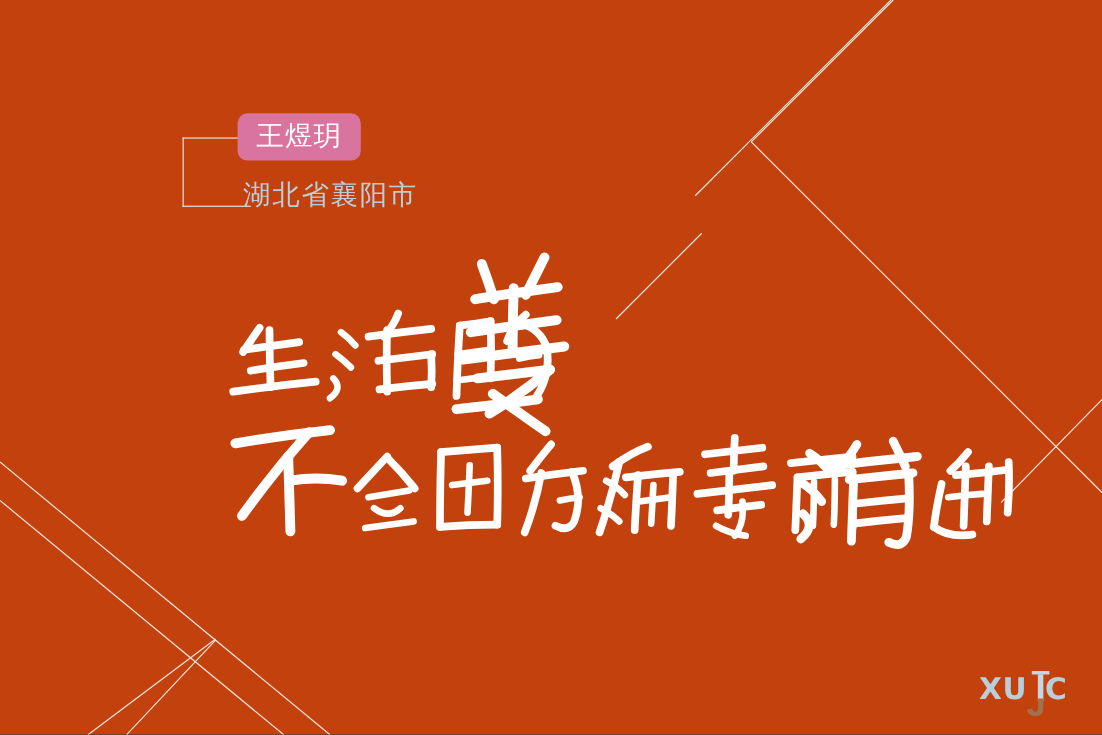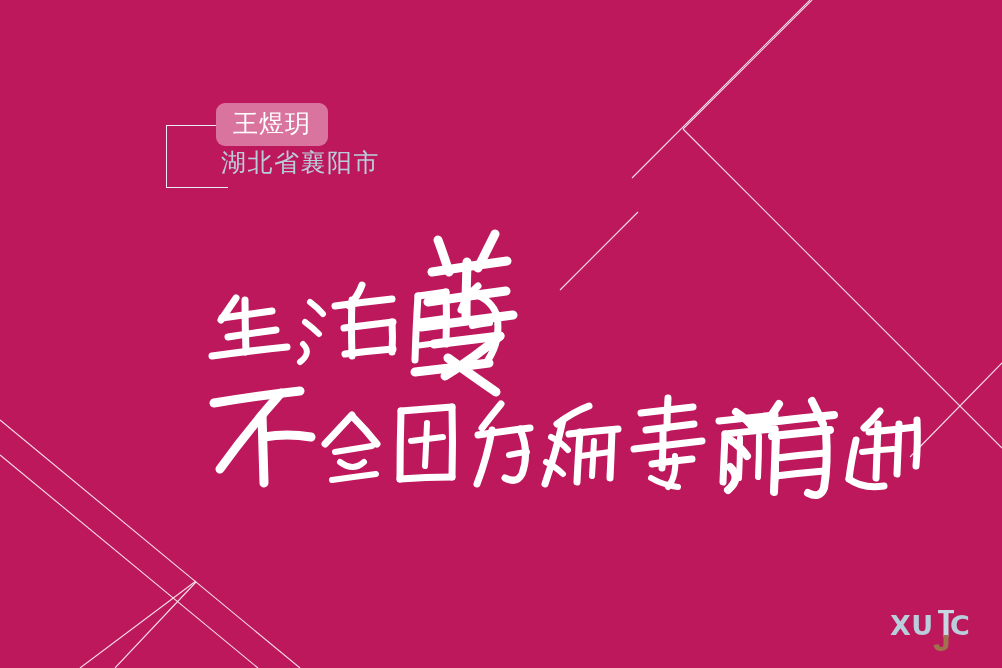--- a/index.html
+++ b/index.html
@@ -5,21 +5,21 @@
   html, body {
     margin: 0;
     padding: 0;
     background: #0e3e66;
   }
   #poster {
     position: relative;
     width: 1002px;
     height: 668px;
     overflow: hidden;
-    background: #be185d;
+    background: #c2410c;
     font-family: "DejaVu Sans", "Liberation Sans", sans-serif;
     user-select: none;
   }
   
   #bg-lines {
     position: absolute;
     inset: 0;
     width: 1002px;
     height: 668px;
     pointer-events: none;
@@ -53,21 +53,21 @@
     color: #ffffff;
     font-size: 25px;
     line-height: 1.08;
     letter-spacing: 1px;
     font-weight: 400;
     white-space: nowrap;
   }
   #location {
     position: absolute;
     left: 55px;
-    top: 46px;
+    top: 60px;
     color: #b9cedb;
     font-size: 25px;
     letter-spacing: 1.5px;
     line-height: 1.1;
     white-space: nowrap;
   }
   
   #headline {
     position: absolute;
     left: 0;

